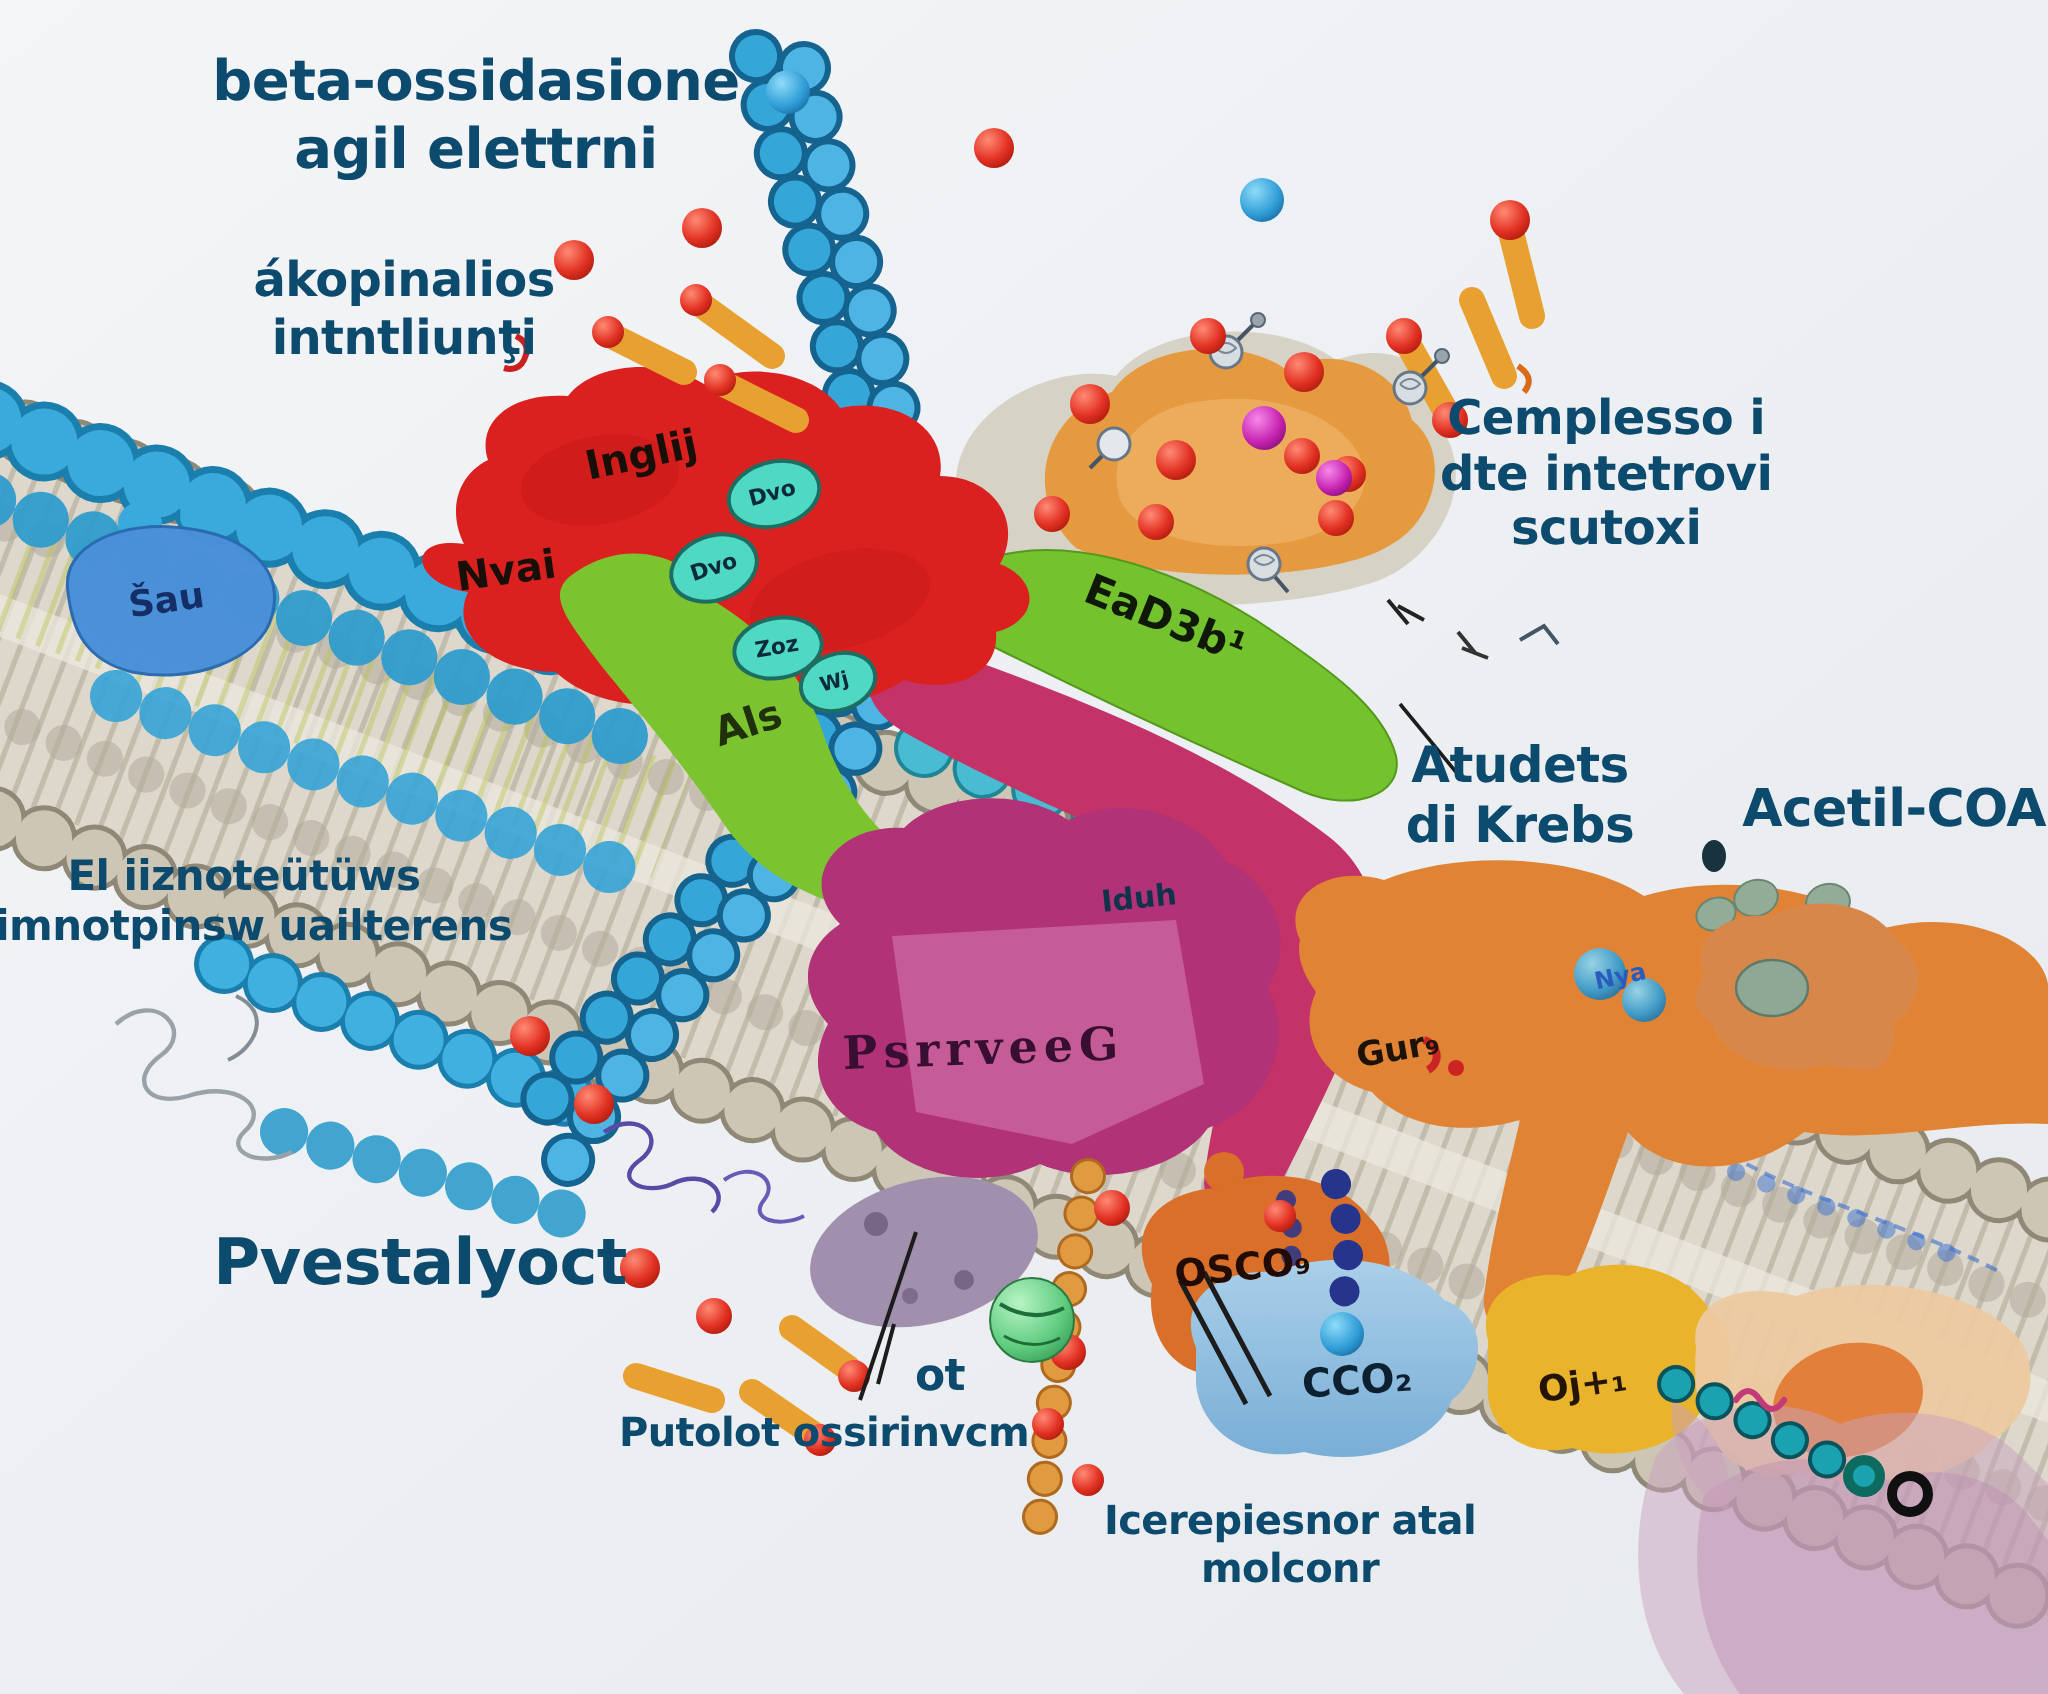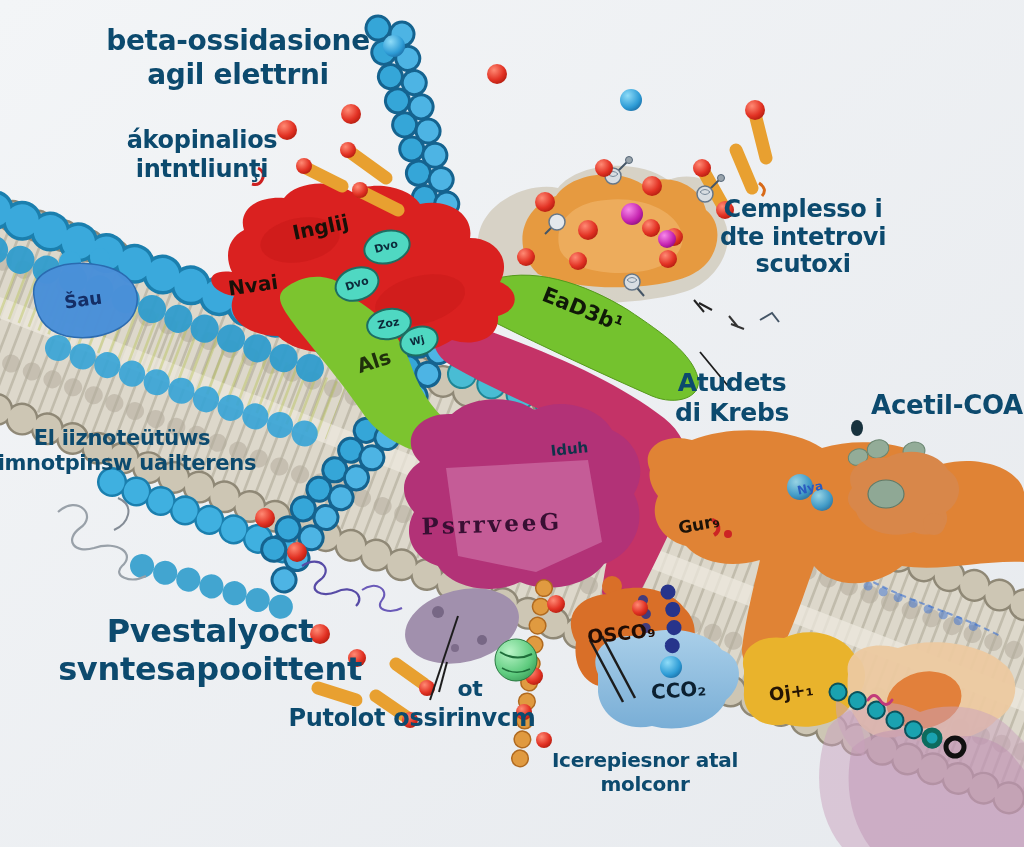--- a/index.html
+++ b/index.html
@@ -311,39 +311,38 @@
 </div>
 <div class="lbl" style="left:202px;top:126px;font-size:24px">
   <span>ákopinalios</span><br>
   <span>intntliunţi</span>
 </div>
 <div class="lbl lbl-left" style="left:720px;top:196px;font-size:24px;line-height:1.15">
   <span>Cemplesso i</span><br>
   <span>dte intetrovi</span><br>
   <span>scutoxi</span>
 </div>
-<div class="lbl" style="left:732px;top:368px;font-size:25px">
+<div class="lbl" style="left:760px;top:368px;font-size:25px">
   <span>Atudets</span><br>
   <span>di Krebs</span>
 </div>
 <div class="lbl" style="left:947px;top:390px;font-size:26px">
   <span>Acetil-COA</span>
 </div>
 <div class="lbl" style="left:122px;top:426px;font-size:21px">
   <span>El iiznoteütüws</span><br>
   <span>timnotpinsw uailterens</span>
 </div>
 <div class="lbl" style="left:210px;top:612px;font-size:32px">
   <span>Pvestalyoct</span><br>
-  <span>svntesapooittent</span>
 </div>
 <div class="lbl" style="left:470px;top:676px;font-size:22px">
   <span>ot</span>
 </div>
-<div class="lbl" style="left:412px;top:704px;font-size:24px">
+<div class="lbl" style="left:412px;top:704px;font-size:20px">
   <span>Putolot ossirinvcm</span><br>
 </div>
 <div class="lbl" style="left:645px;top:748px;font-size:20px">
   <span>Icerepiesnor atal</span><br>
   <span>molconr</span>
 </div>
 
 </div>
 
 </body></html>

